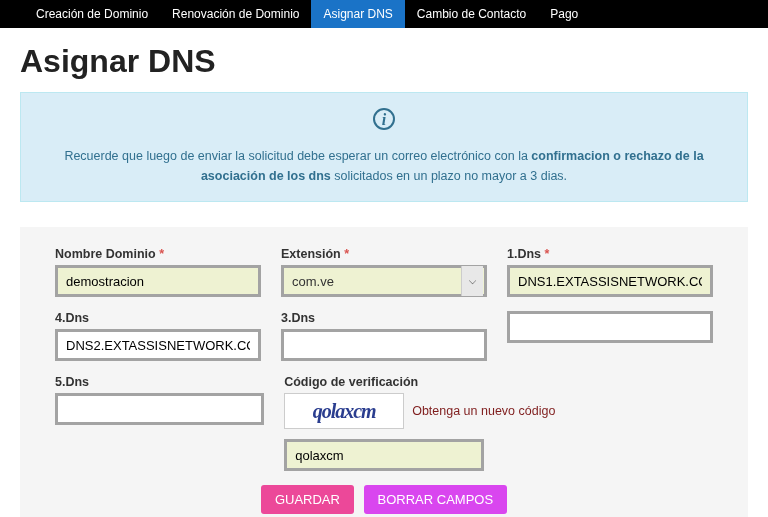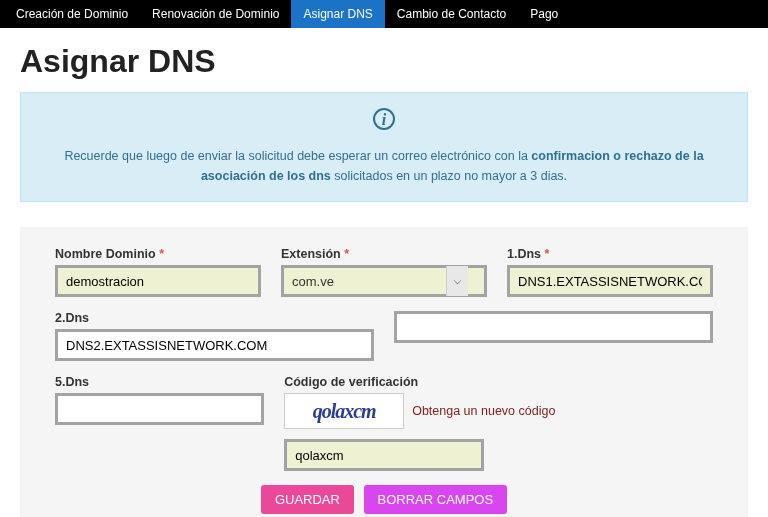--- a/index.html
+++ b/index.html
@@ -1,18 +1,18 @@
 <!DOCTYPE html>
 <html><head>
   <meta charset="utf-8">
   <style>
     * { box-sizing: border-box; margin: 0; padding: 0; }
     body { font-family: Arial, sans-serif; font-size: 13px; color: #333; background: #fff; }
     
-    .top-nav { background: #000; height: 28px; display: flex; align-items: center; padding: 0 4px; }
+    .top-nav { background: #000; height: 28px; display: flex; align-items: center; padding: 0 24px; }
     .top-nav a { color: #fff; text-decoration: none; padding: 0 12px; font-size: 12px; line-height: 28px; display: inline-block; }
     .top-nav a.active { background: #1a73c7; color: #fff; }
     
     .page-wrap { padding: 15px 20px; }
     h1 { font-size: 32px; font-weight: bold; color: #222; margin-bottom: 12px; }
     
     .alert-info {
       background: #d9edf7;
       border: 1px solid #bce8f1;
       color: #31708f;
@@ -46,21 +46,21 @@
       height: 32px;
       border: 3px solid #a3a3a3;
       padding: 5px 8px;
       font-size: 13px;
       background: #fff;
       width: 100%;
     }
     input.filled, .select-wrap { background: #eef2d2; }
     .select-wrap {
       display: flex; align-items: center; justify-content: space-between;
-      cursor: pointer; padding-right: 16px;
+      cursor: pointer; padding-right: 1px;
     }
     .select-wrap .chev {
       background: #e8e8e8; height: 30px; width: 22px;
       display: flex; align-items: center; justify-content: center;
       border-left: 1px solid #ccc; font-size: 10px; color: #555;
     }
     
     .captcha-row { display: flex; align-items: center; gap: 8px; margin-bottom: 10px; }
     .captcha-img {
       background: #fff; border: 1px solid #ccc; width: 120px; height: 36px;
@@ -115,22 +115,26 @@
         </div>
       </div>
       <div class="form-col">
         <label><span>1.Dns</span> <span class="req">*</span></label>
         <input type="text" class="filled" value="DNS1.EXTASSISNETWORK.COM" style="">
       </div>
     </div>
 
     <div class="form-row">
       <div class="form-col">
-        <label>2.Dns</label>
+        <label>4.Dns</label>
         <input type="text" value="DNS2.EXTASSISNETWORK.COM" style="">
+      </div>
+      <div class="form-col">
+        <label>3.Dns</label>
+        <input type="text" value="" style="">
       </div>
       <div class="form-col">
         <input type="text" value="" style="">
       </div>
     </div>
 
     <div class="form-row">
       <div class="form-col">
         <label>5.Dns</label>
         <input type="text" value="" style="">

